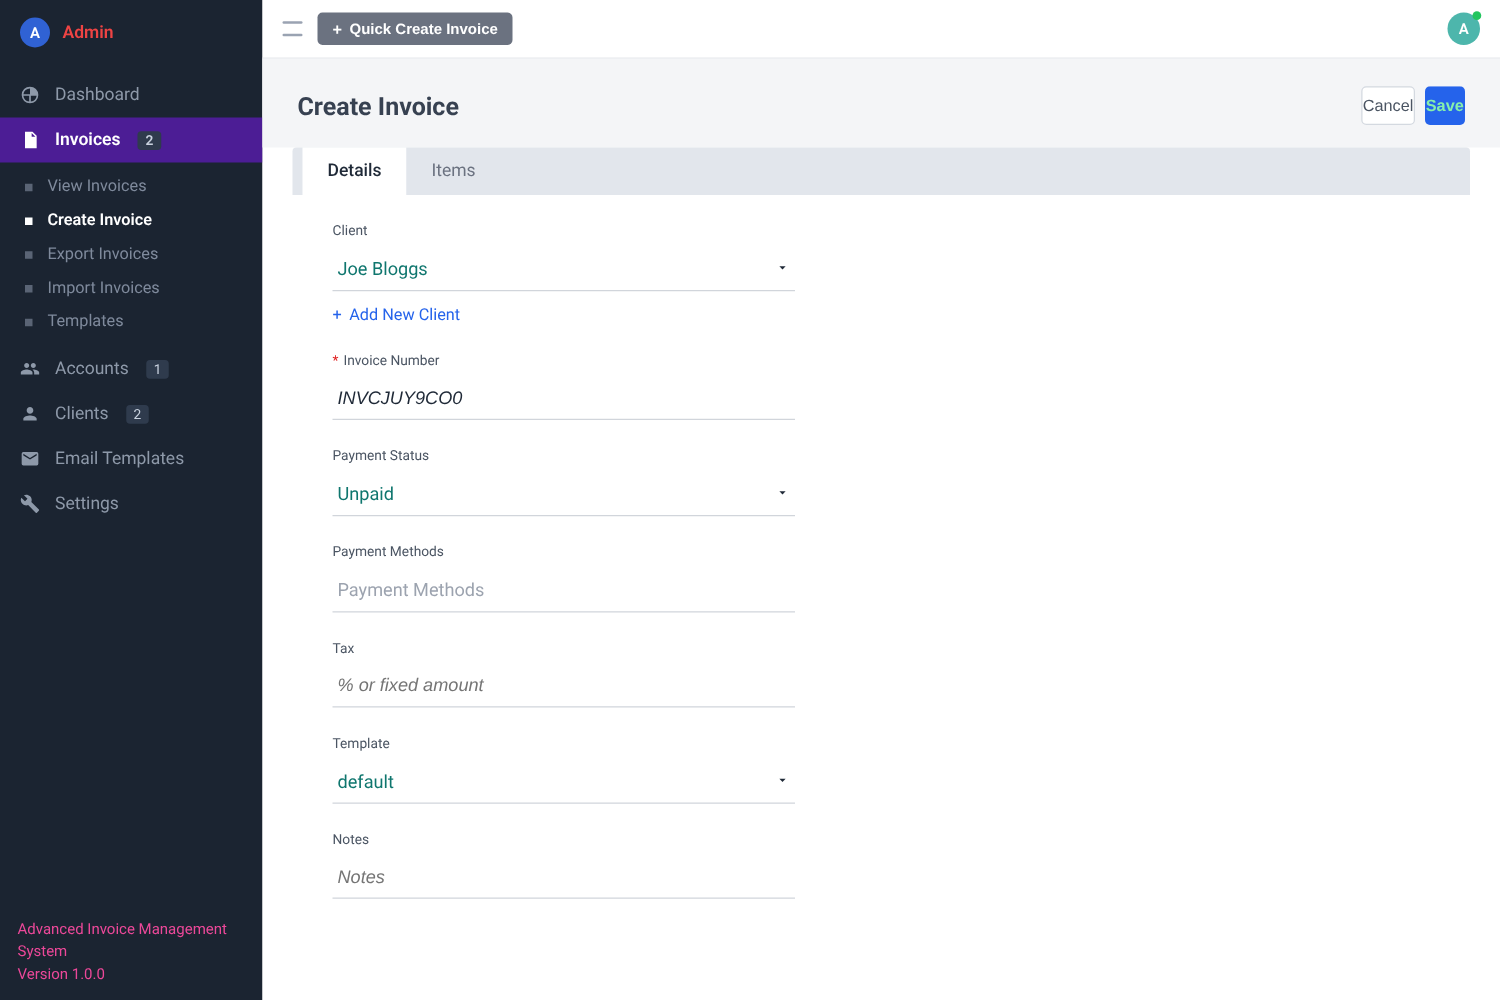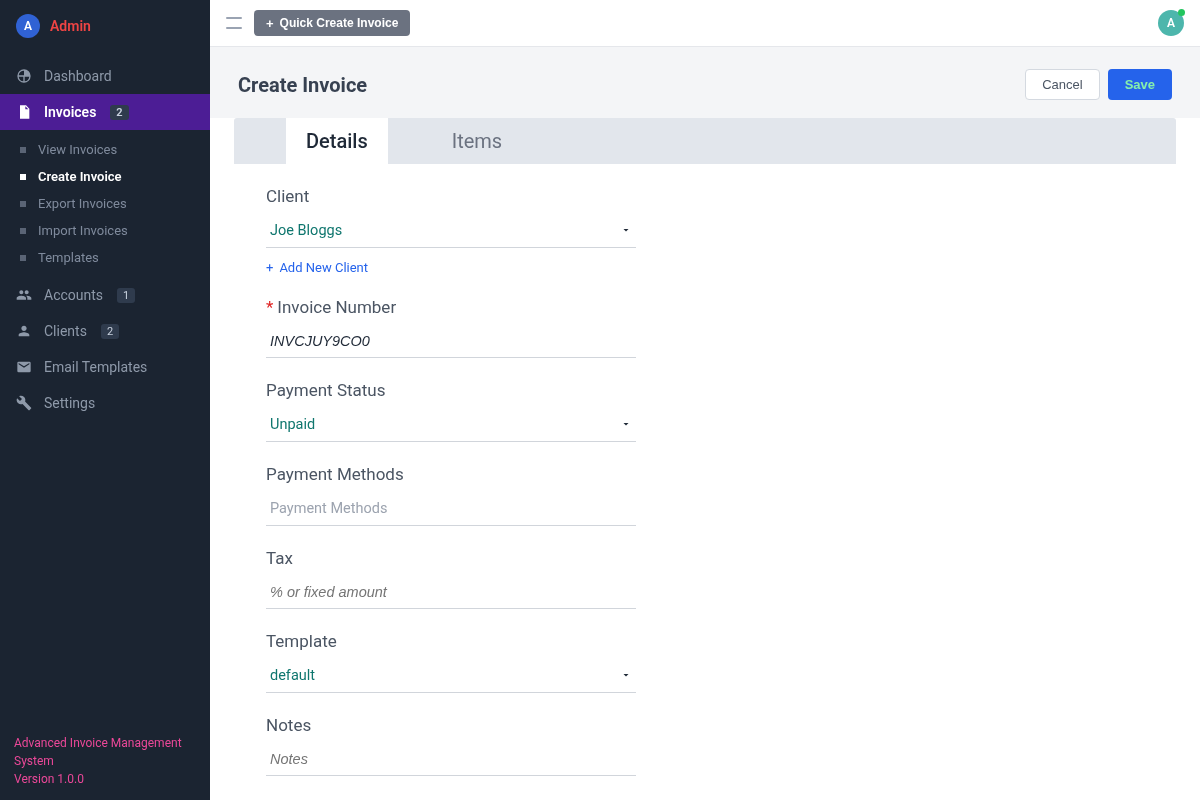--- a/index.html
+++ b/index.html
@@ -26,29 +26,29 @@
 .hamburger { width: 16px; height: 12px; display: inline-flex; flex-direction: column; justify-content: space-between; cursor: pointer; }
 .hamburger span { height: 2px; background: #9aa3b2; width: 100%; border-radius: 1px; }
 .quick-btn { display: inline-flex; align-items: center; gap: 6px; background: #6b7280; color: #fff; border: none; padding: 6px 12px; border-radius: 4px; font-size: 12px; font-weight: 600; cursor: pointer; }
 .quick-btn .plus { font-size: 13px; line-height: 1; }
 .topbar .spacer { flex: 1; }
 .avatar-teal { position: relative; width: 26px; height: 26px; border-radius: 50%; background: #4db6ac; color: #fff; display: flex; align-items: center; justify-content: center; font-size: 12px; font-weight: 600; cursor: pointer; }
 .avatar-teal .dot { position: absolute; top: -1px; right: -1px; width: 7px; height: 7px; border-radius: 50%; background: #22c55e; }
 .page-header { display: flex; align-items: center; padding: 22px 28px 18px; background: #f4f5f7; }
 .page-header h1 { font-size: 20px; font-weight: 700; color: #374151; }
 .page-header .spacer { flex: 1; }
-.btn { padding: 7px 16px; border-radius: 4px; font-size: 13px; cursor: pointer; border: 1px solid transparent; }
+.btn { padding: 7px 0; border-radius: 4px; font-size: 13px; cursor: pointer; border: 1px solid transparent; }
 .btn-default { background: #fff; border: 1px solid #d4d9e0; color: #4b5563; }
 .btn-primary { background: #2563eb; color: #86efac; font-weight: 600; }
 .tabs { display: flex; background: #e2e6ec; padding-left: 8px; margin: 0 24px; border-top-left-radius: 3px; border-top-right-radius: 3px; }
-.tab { padding: 11px 20px; font-size: 20px; color: #6b7280; cursor: pointer; margin-left: 44px; }
+.tab { padding: 11px 20px; font-size: 14px; color: #6b7280; cursor: pointer; }
 .tab.active { background: #fff; color: #1f2937; font-weight: 500; }
 .form-panel { background: #fff; margin: 0 24px; padding: 22px 32px; overflow-y: auto; flex: 1; }
 .field { margin-bottom: 22px; width: 370px; }
-.field label { display: block; font-size: 17px; color: #4b5563; margin-bottom: 8px; }
+.field label { display: block; font-size: 11px; color: #4b5563; margin-bottom: 8px; }
 .field .req { color: #e02424; margin-right: 4px; }
 .control { position: relative; border-bottom: 1px solid #d1d5db; padding: 8px 4px; display: flex; align-items: center; }
 .control .value { color: #0f766e; font-size: 14.5px; }
 .control .placeholder { color: #9ca3af; font-size: 14.5px; }
 .control input { border: none; outline: none; font-size: 14.5px; color: #1f2937; width: 100%; background: transparent; font-style: italic; }
 .control .chev { margin-left: auto; }
 .chev svg { width: 12px; height: 12px; fill: #1f2937; }
 .add-link { display: inline-flex; align-items: center; gap: 6px; margin-top: 12px; color: #2563eb; font-size: 13px; cursor: pointer; }
 .add-link .plus { font-weight: 400; }
 .checkbox-row { display: flex; align-items: center; gap: 10px; margin-bottom: 22px; }

